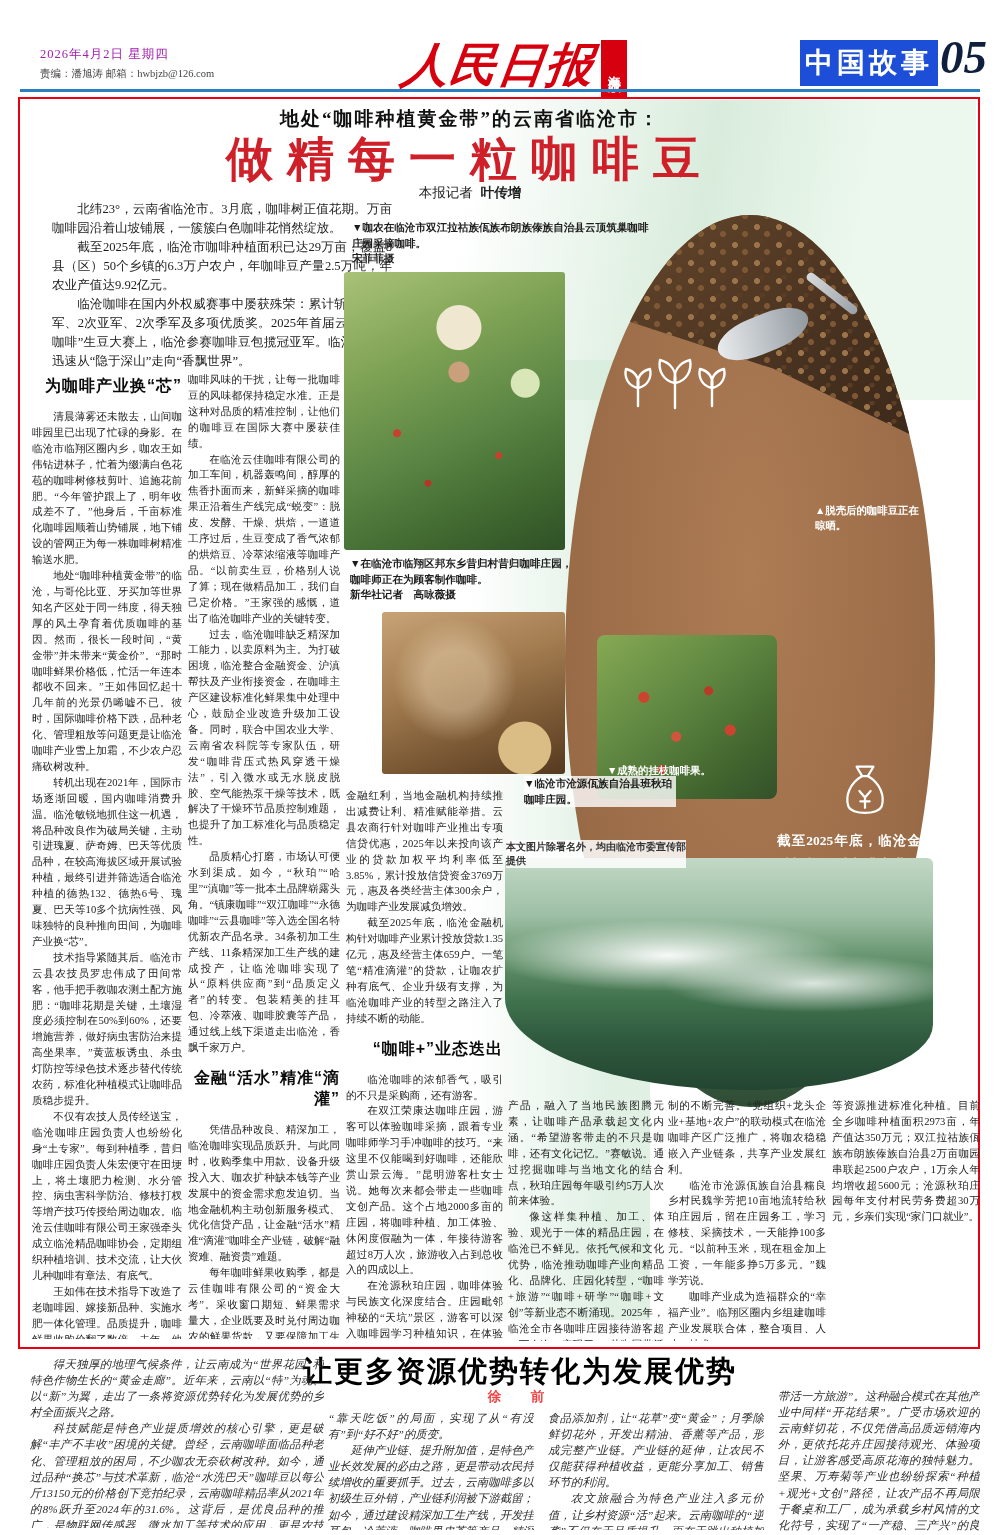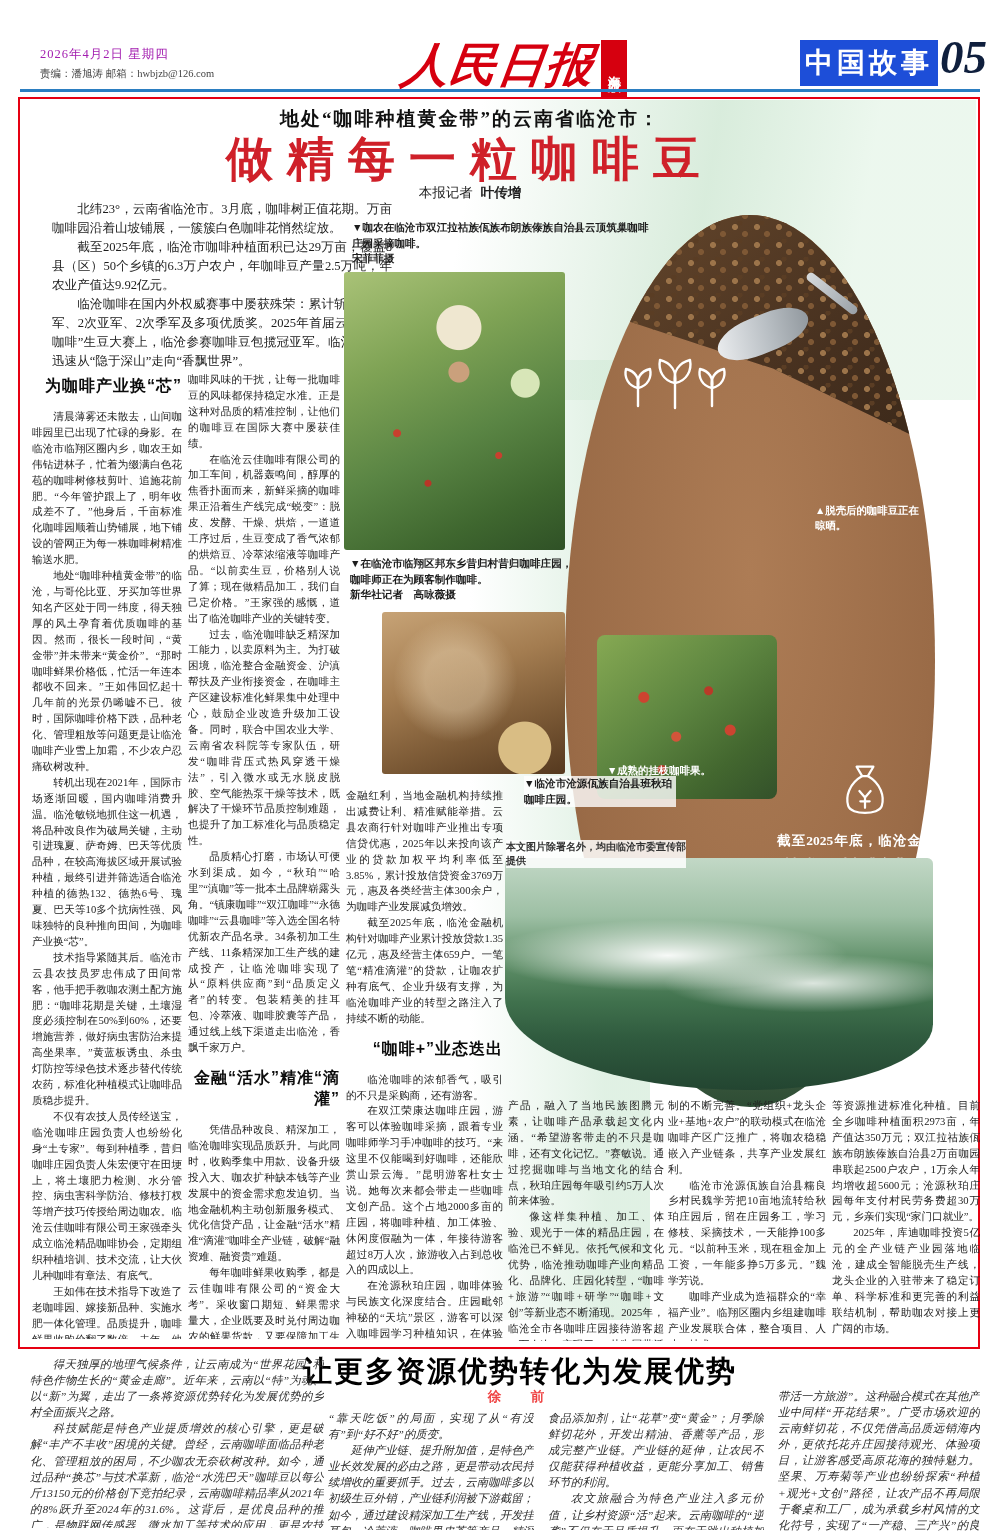--- a/index.html
+++ b/index.html
@@ -253,21 +253,20 @@
     <p>像这样集种植、加工、体验、观光于一体的精品庄园，在临沧已不鲜见。依托气候和文化优势，临沧推动咖啡产业向精品化、品牌化、庄园化转型，“咖啡+旅游”“咖啡+研学”“咖啡+文创”等新业态不断涌现。2025年，临沧全市各咖啡庄园接待游客超23万人次，实现了“一片咖园带活一方旅游”。</p>
 
   </div>
   <div class="abs col col-5t">
     <p class="noindent">制的不断完善。“党组织+龙头企业+基地+农户”的联动模式在临沧咖啡产区广泛推广，将咖农稳稳嵌入产业链条，共享产业发展红利。</p>
     <p>临沧市沧源佤族自治县糯良乡村民魏学芳把10亩地流转给秋珀庄园后，留在庄园务工，学习修枝、采摘技术，一天能挣100多元。“以前种玉米，现在租金加上工资，一年能多挣5万多元。”魏学芳说。</p>
     <p>咖啡产业成为造福群众的“幸福产业”。临翔区圈内乡组建咖啡产业发展联合体，整合项目、人才、技术</p>
   </div>
   <div class="abs col col-6t">
     <p class="noindent">等资源推进标准化种植。目前全乡咖啡种植面积2973亩，年产值达350万元；双江拉祜族佤族布朗族傣族自治县2万亩咖园串联起2500户农户，1万余人年均增收超5600元；沧源秋珀庄园每年支付村民劳务费超30万元，乡亲们实现“家门口就业”。</p>
-    <p>2025年，库迪咖啡投资5亿元的全产业链产业园落地临沧，建成全智能脱壳生产线，龙头企业的入驻带来了稳定订单、科学标准和更完善的利益联结机制，帮助咖农对接上更广阔的市场。</p>
   </div>
 
   <div class="abs cmt-title">让更多资源优势转化为发展优势</div>
   <div class="abs cmt-author">徐　前</div>
   <div class="abs cmt-col cmt-1">
     <p>得天独厚的地理气候条件，让云南成为“世界花园”和特色作物生长的“黄金走廊”。近年来，云南以“特”为魂、以“新”为翼，走出了一条将资源优势转化为发展优势的乡村全面振兴之路。</p>
     <p>科技赋能是特色产业提质增效的核心引擎，更是破解“丰产不丰收”困境的关键。曾经，云南咖啡面临品种老化、管理粗放的困局，不少咖农无奈砍树改种。如今，通过品种“换芯”与技术革新，临沧“水洗巴天”咖啡豆以每公斤13150元的价格创下竞拍纪录，云南咖啡精品率从2021年的8%跃升至2024年的31.6%。这背后，是优良品种的推广，是物联网传感器、微水加工等技术的应用，更是农技人员扎根田间的精准指导。与咖啡类似，曾经“贵不可攀”的牛油果、蓝莓等进口水果，在科技加持下扎根云南高原，经过引种驯化和标准化种植，成为畅销全国的“土特产”。科技让云南特色作物摆脱了</p>
   </div>
   <div class="abs cmt-col cmt-2">
     <p class="noindent">“靠天吃饭”的局面，实现了从“有没有”到“好不好”的质变。</p>

